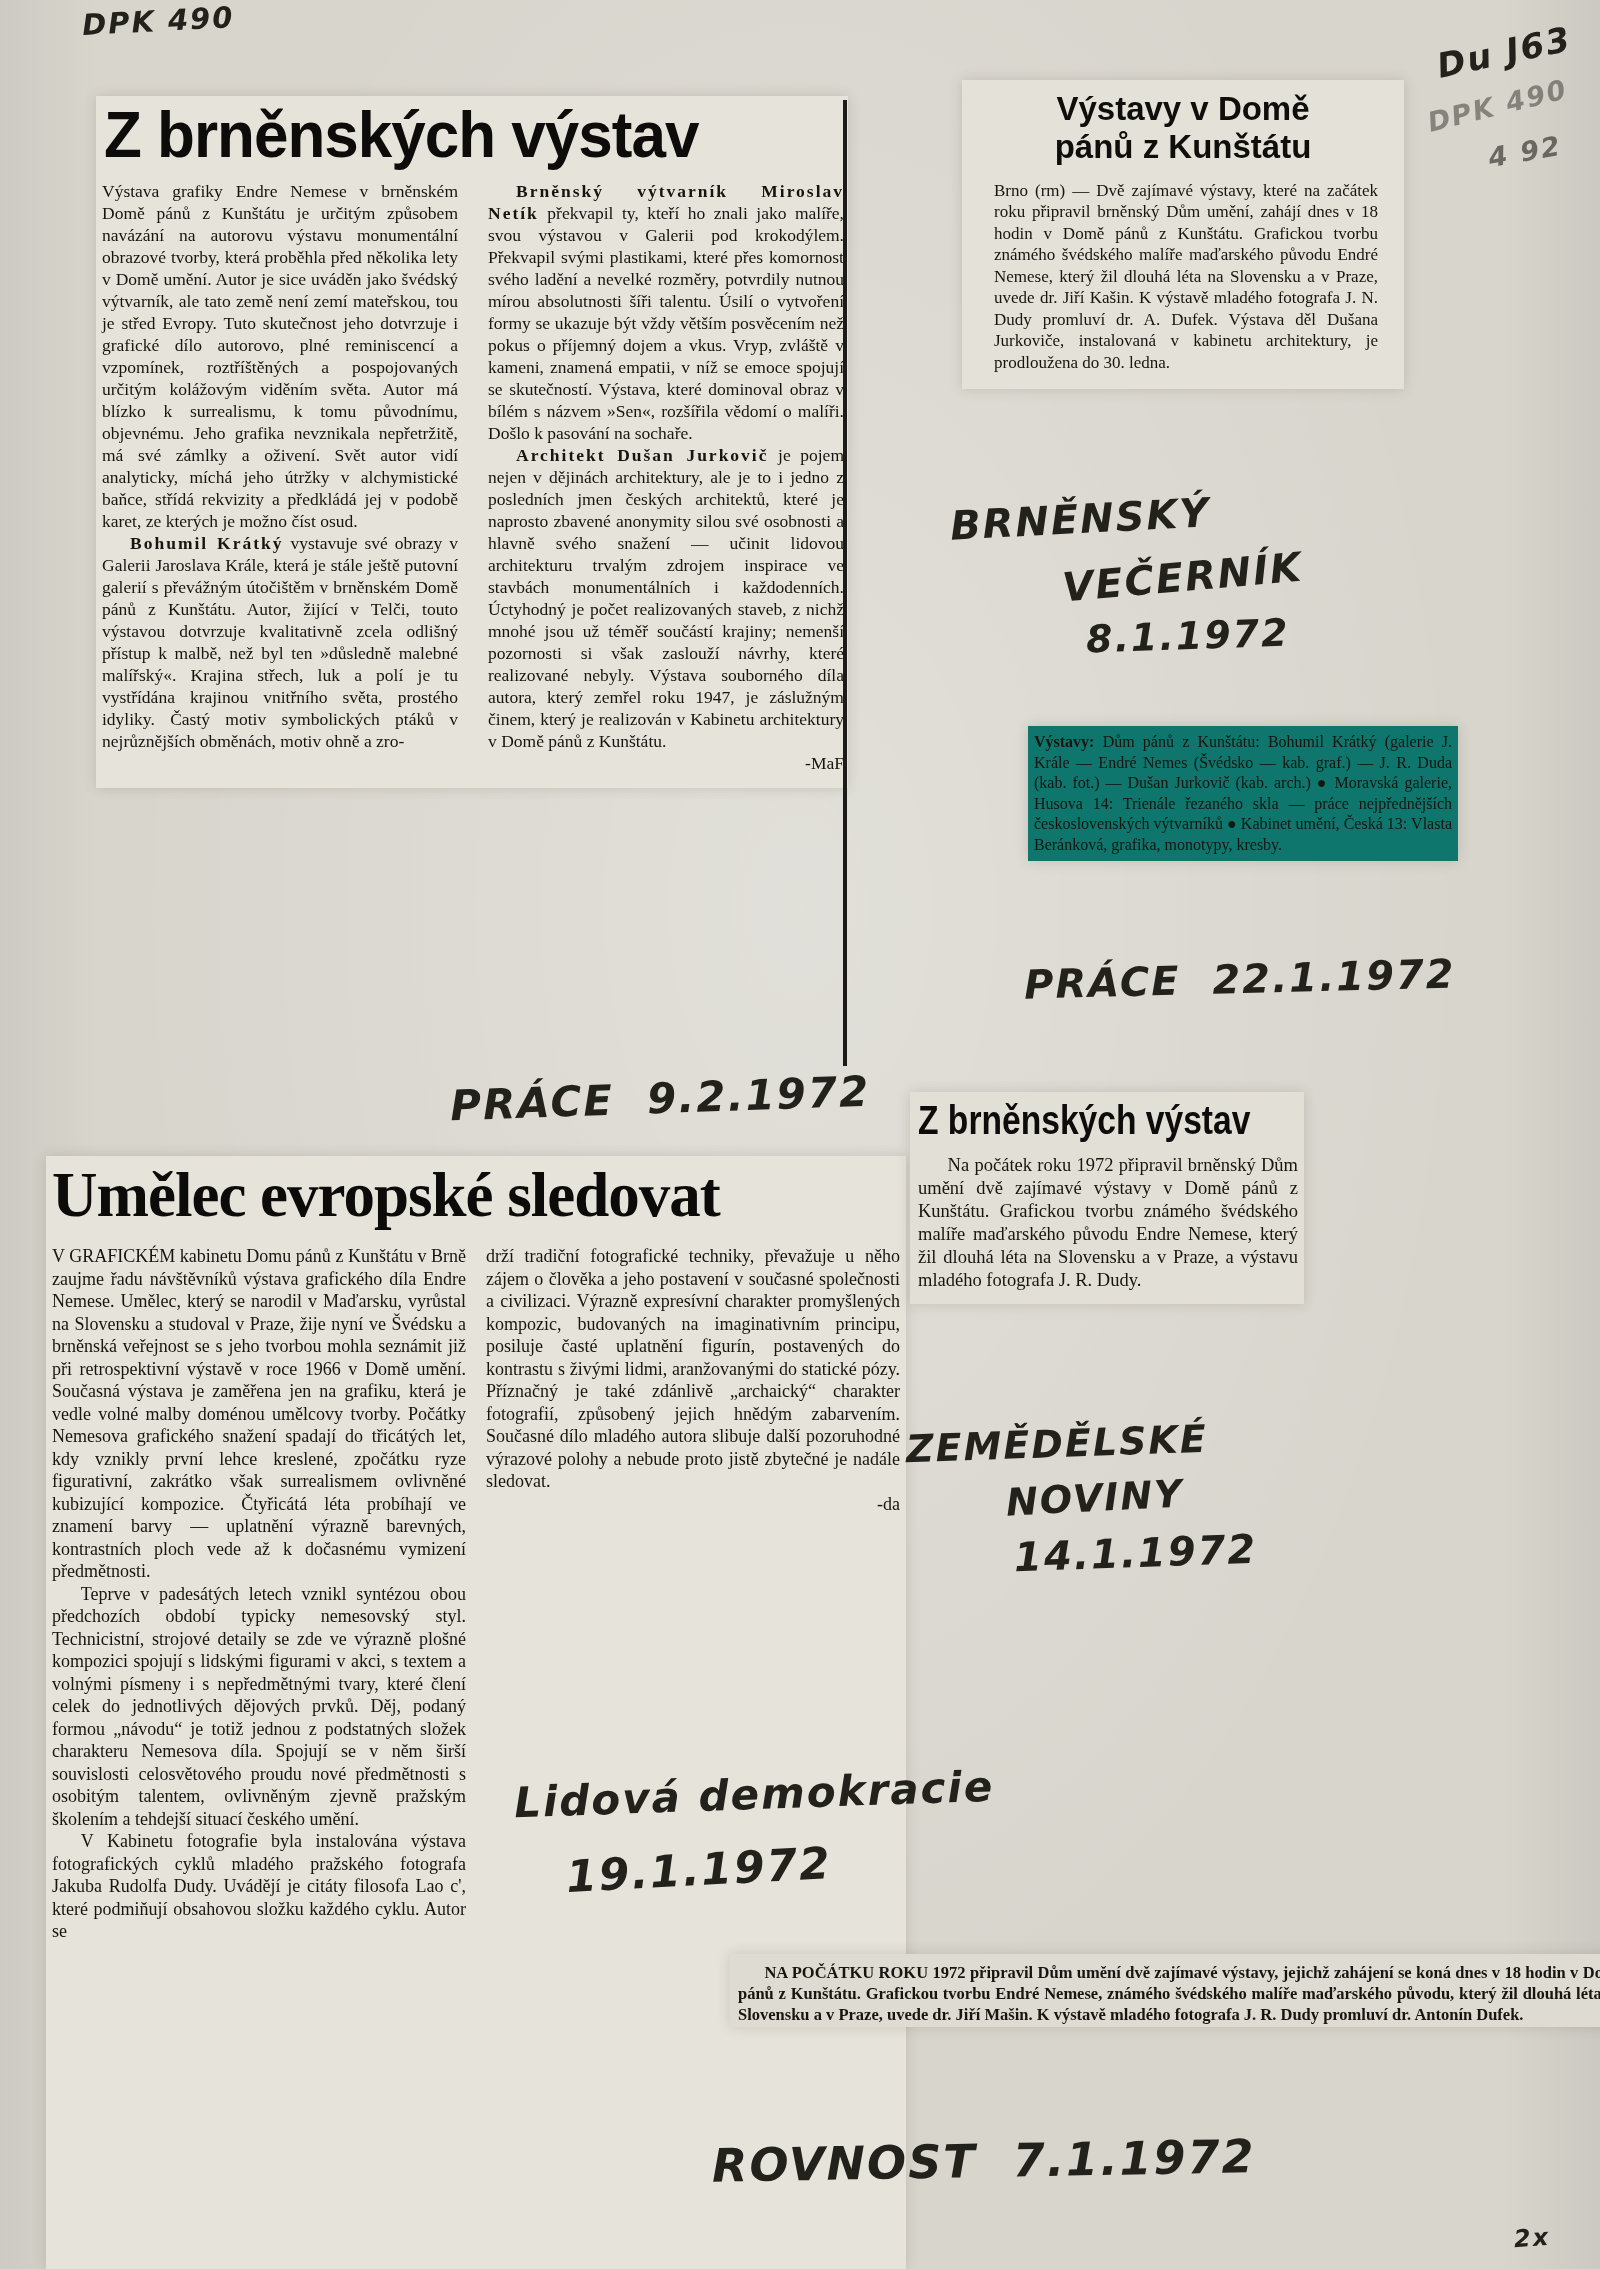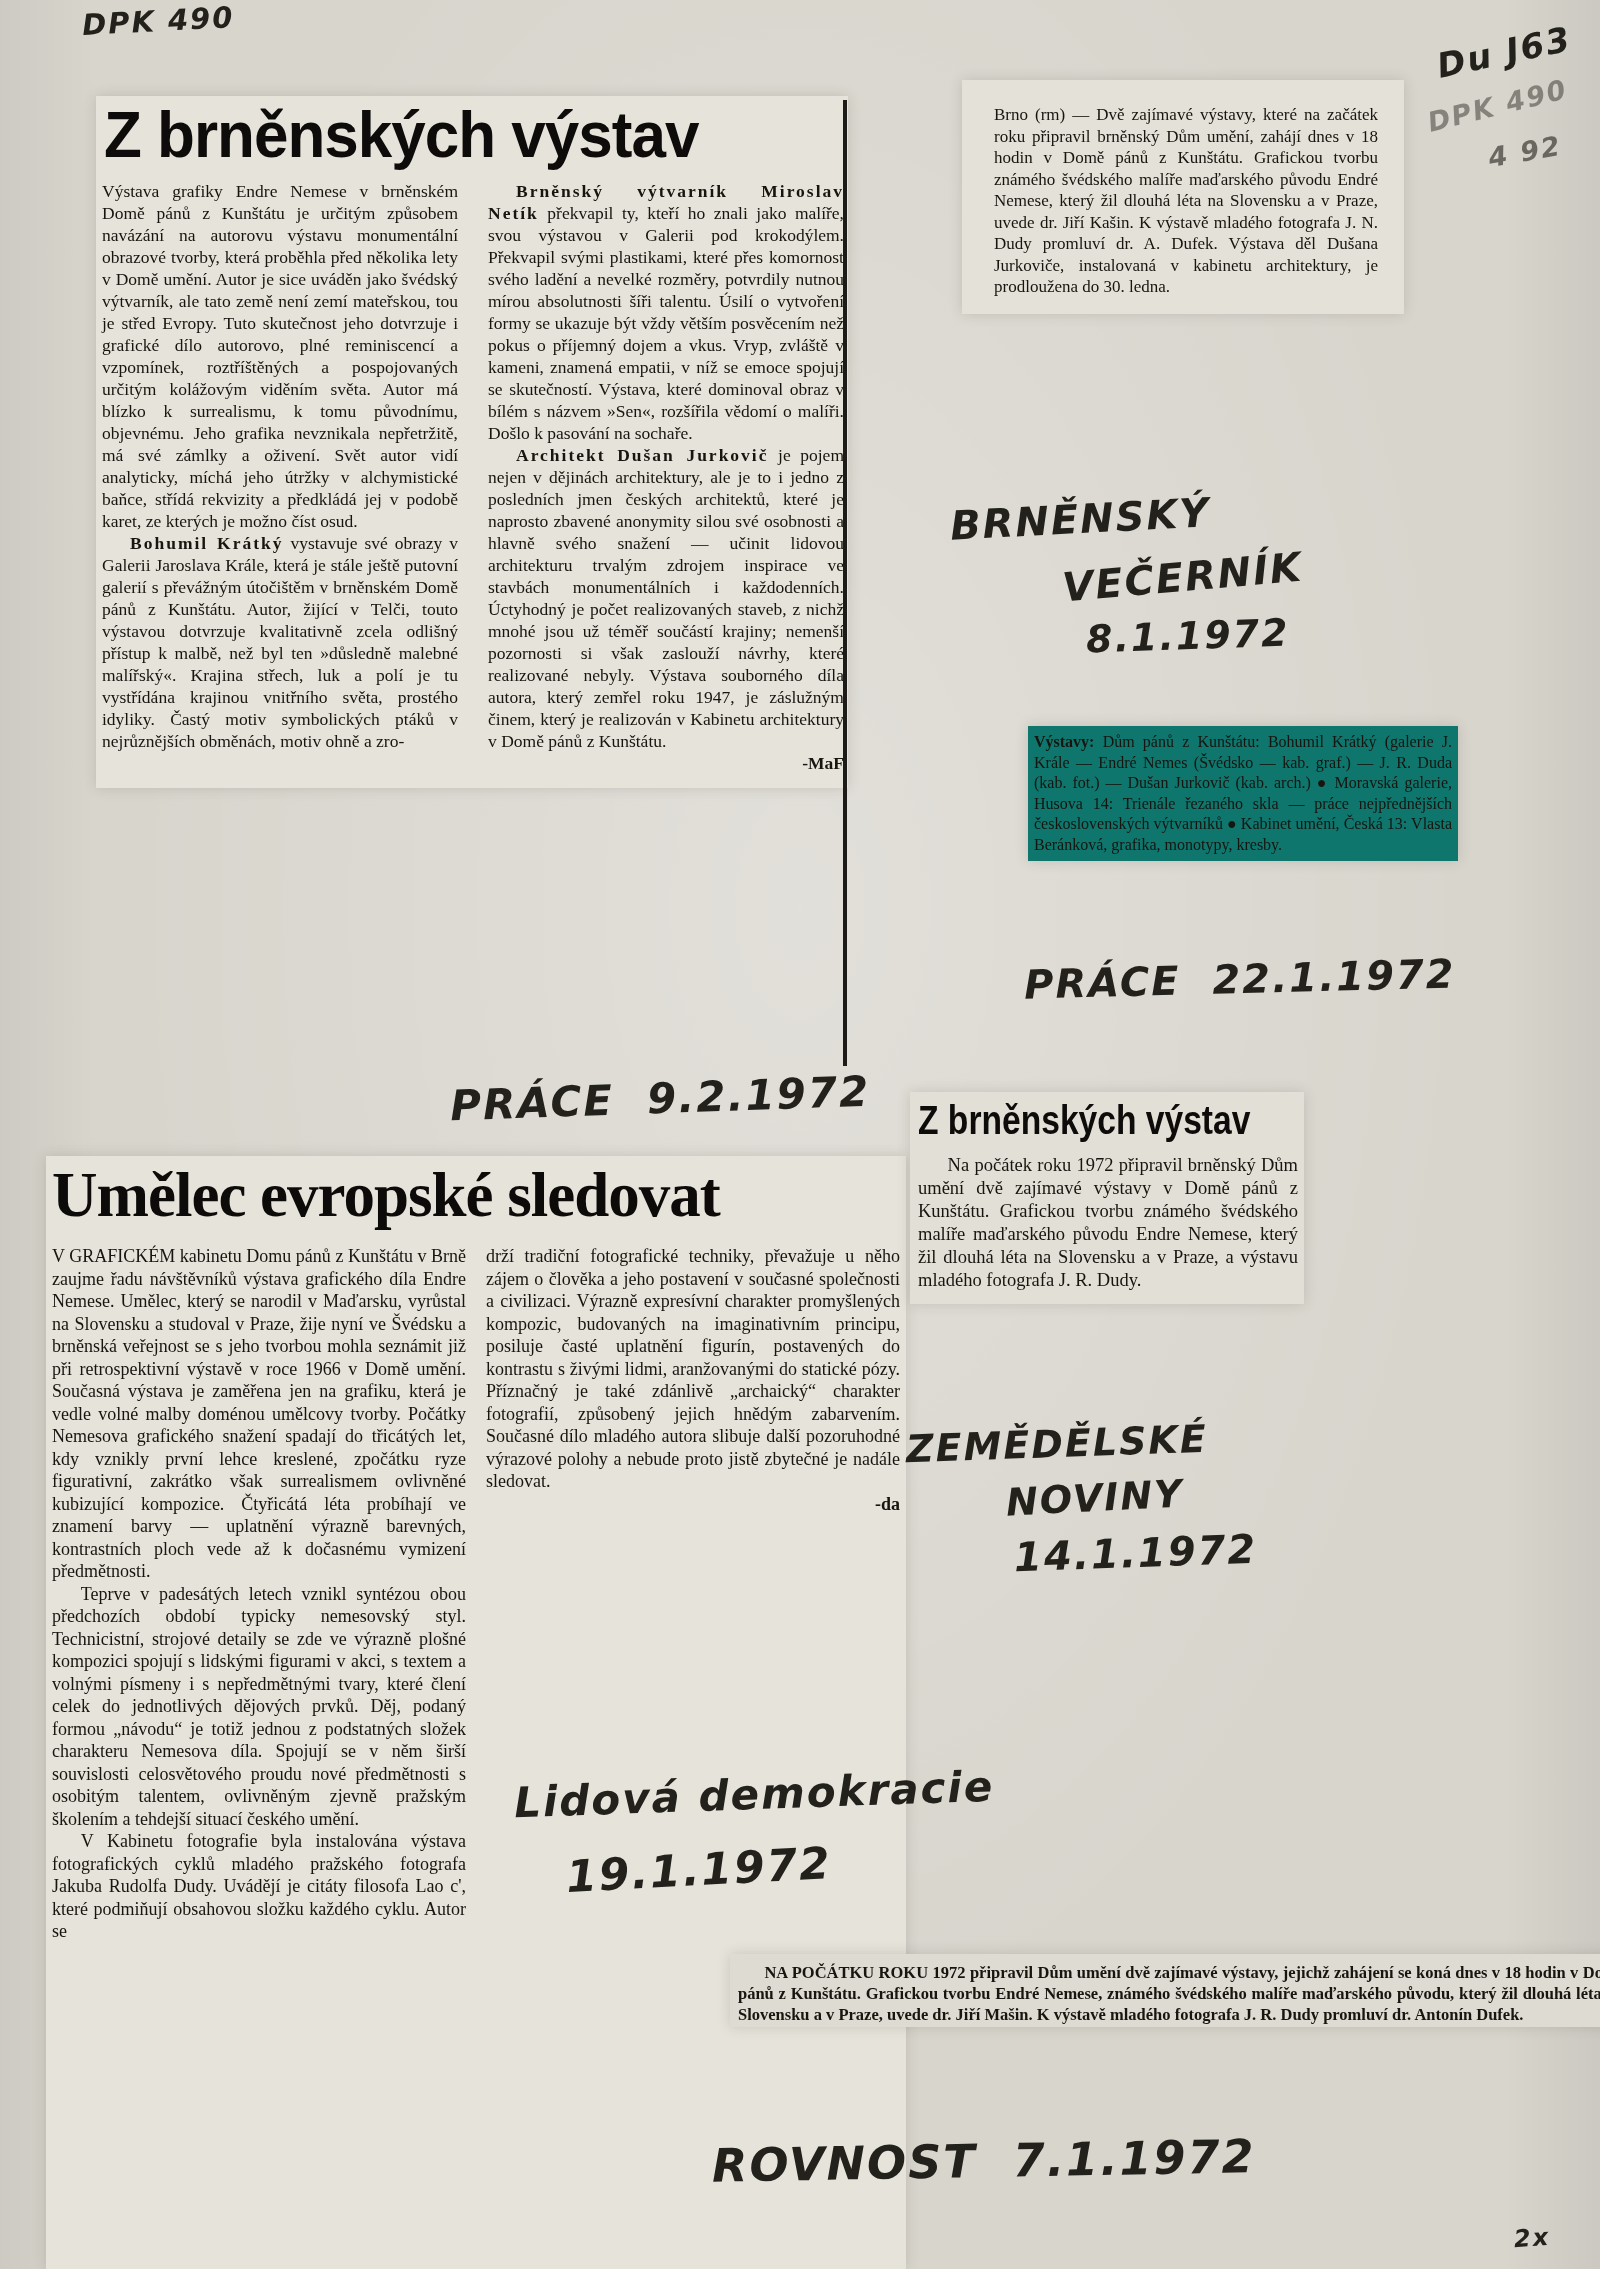--- a/index.html
+++ b/index.html
@@ -13,21 +13,21 @@
     content:"";position:absolute;inset:0;pointer-events:none;
     background:
       radial-gradient(ellipse at 50% 40%, rgba(255,255,255,.25), rgba(0,0,0,0) 60%),
       linear-gradient(90deg, rgba(0,0,0,.05), rgba(0,0,0,0) 6%, rgba(0,0,0,0) 94%, rgba(0,0,0,.06));
   }
   .newsclip{position:absolute;box-shadow:0 0 12px rgba(70,64,52,.18);}
   .jtext{text-align:justify;color:#17150f;}
   p{margin:0;text-indent:1.6em;}
   p.noindent{text-indent:0;}
   .bold-lead{letter-spacing:2px;}
-  .sig{text-align:right;text-indent:0;font-weight:bold;}
+  .sig{text-align:right;text-indent:0;font-weight:normal;}
 
   
   #a1{left:96px;top:96px;width:742px;background:#e6e3db;padding:6px 4px 14px 6px;}
   #a1 .headline{
     font-family:"Liberation Sans", sans-serif;font-weight:bold;font-size:62px;line-height:1;
     letter-spacing:-1px;color:#0d0c0a;margin:0 0 4px 2px;white-space:nowrap;
     transform:scaleY(1.06);transform-origin:left top;
   }
   #a1 .cols{display:flex;gap:30px;margin-top:16px;}
   #a1 .col{width:364px;font-size:17.5px;line-height:22px;}
@@ -109,20 +109,24 @@
     <div class="col">
       <p><b class="bold-lead">Brněnský výtvarník Miroslav Netík</b><span> překvapil ty, kteří ho znali jako malíře, svou výstavou v Galerii pod krokodýlem. Překvapil svými plastikami, které přes komornost svého ladění a nevelké rozměry, potvrdily nutnou mírou absolutnosti šíři talentu. Úsilí o vytvoření formy se ukazuje být vždy větším posvěcením než pokus o příjemný dojem a vkus. Vryp, zvláště v kameni, znamená empatii, v níž se emoce spojují se skutečností. Výstava, které dominoval obraz v bílém s názvem »Sen«, rozšířila vědomí o malíři. Došlo k pasování na sochaře.</span></p>
       <p><b class="bold-lead">Architekt Dušan Jurkovič</b><span> je pojem nejen v dějinách architektury, ale je to i jedno z posledních jmen českých architektů, které je naprosto zbavené anonymity silou své osobnosti a hlavně svého snažení — učinit lidovou architekturu trvalým zdrojem inspirace ve stavbách monumentálních i každodenních. Úctyhodný je počet realizovaných staveb, z nichž mnohé jsou už téměř součástí krajiny; nemenší pozornosti si však zaslouží návrhy, které realizované nebyly. Výstava souborného díla autora, který zemřel roku 1947, je záslužným činem, který je realizován v Kabinetu architektury v Domě pánů z Kunštátu.</span></p>
       <p class="sig">-MaF</p>
     </div>
   </div>
 </section>
 <div class="vrule"></div>
 
 <section class="newsclip" id="a2">
+  <h2 class="title">
+    <span>Výstavy v Domě</span><br>
+    <span>pánů z Kunštátu</span>
+  </h2>
   <div class="body jtext">
     <p class="noindent"><span>Brno (rm) — Dvě zajímavé výstavy, které na začátek roku připravil brněnský Dům umění, zahájí dnes v 18 hodin v Domě pánů z Kunštátu. Grafickou tvorbu známého švédského malíře maďarského původu Endré Nemese, který žil dlouhá léta na Slovensku a v Praze, uvede dr. Jiří Kašin. K výstavě mladého fotografa J. N. Dudy promluví dr. A. Dufek. Výstava děl Dušana Jurkoviče, instalovaná v kabinetu architektury, je prodloužena do 30. ledna.</span></p>
   </div>
 </section>
 
 <div class="hw" id="hw-bv1">BRNĚNSKÝ</div>
 <div class="hw" id="hw-bv2">VEČERNÍK</div>
 <div class="hw" id="hw-bv3">8.1.1972</div>
 
 <section class="newsclip" id="listing">

